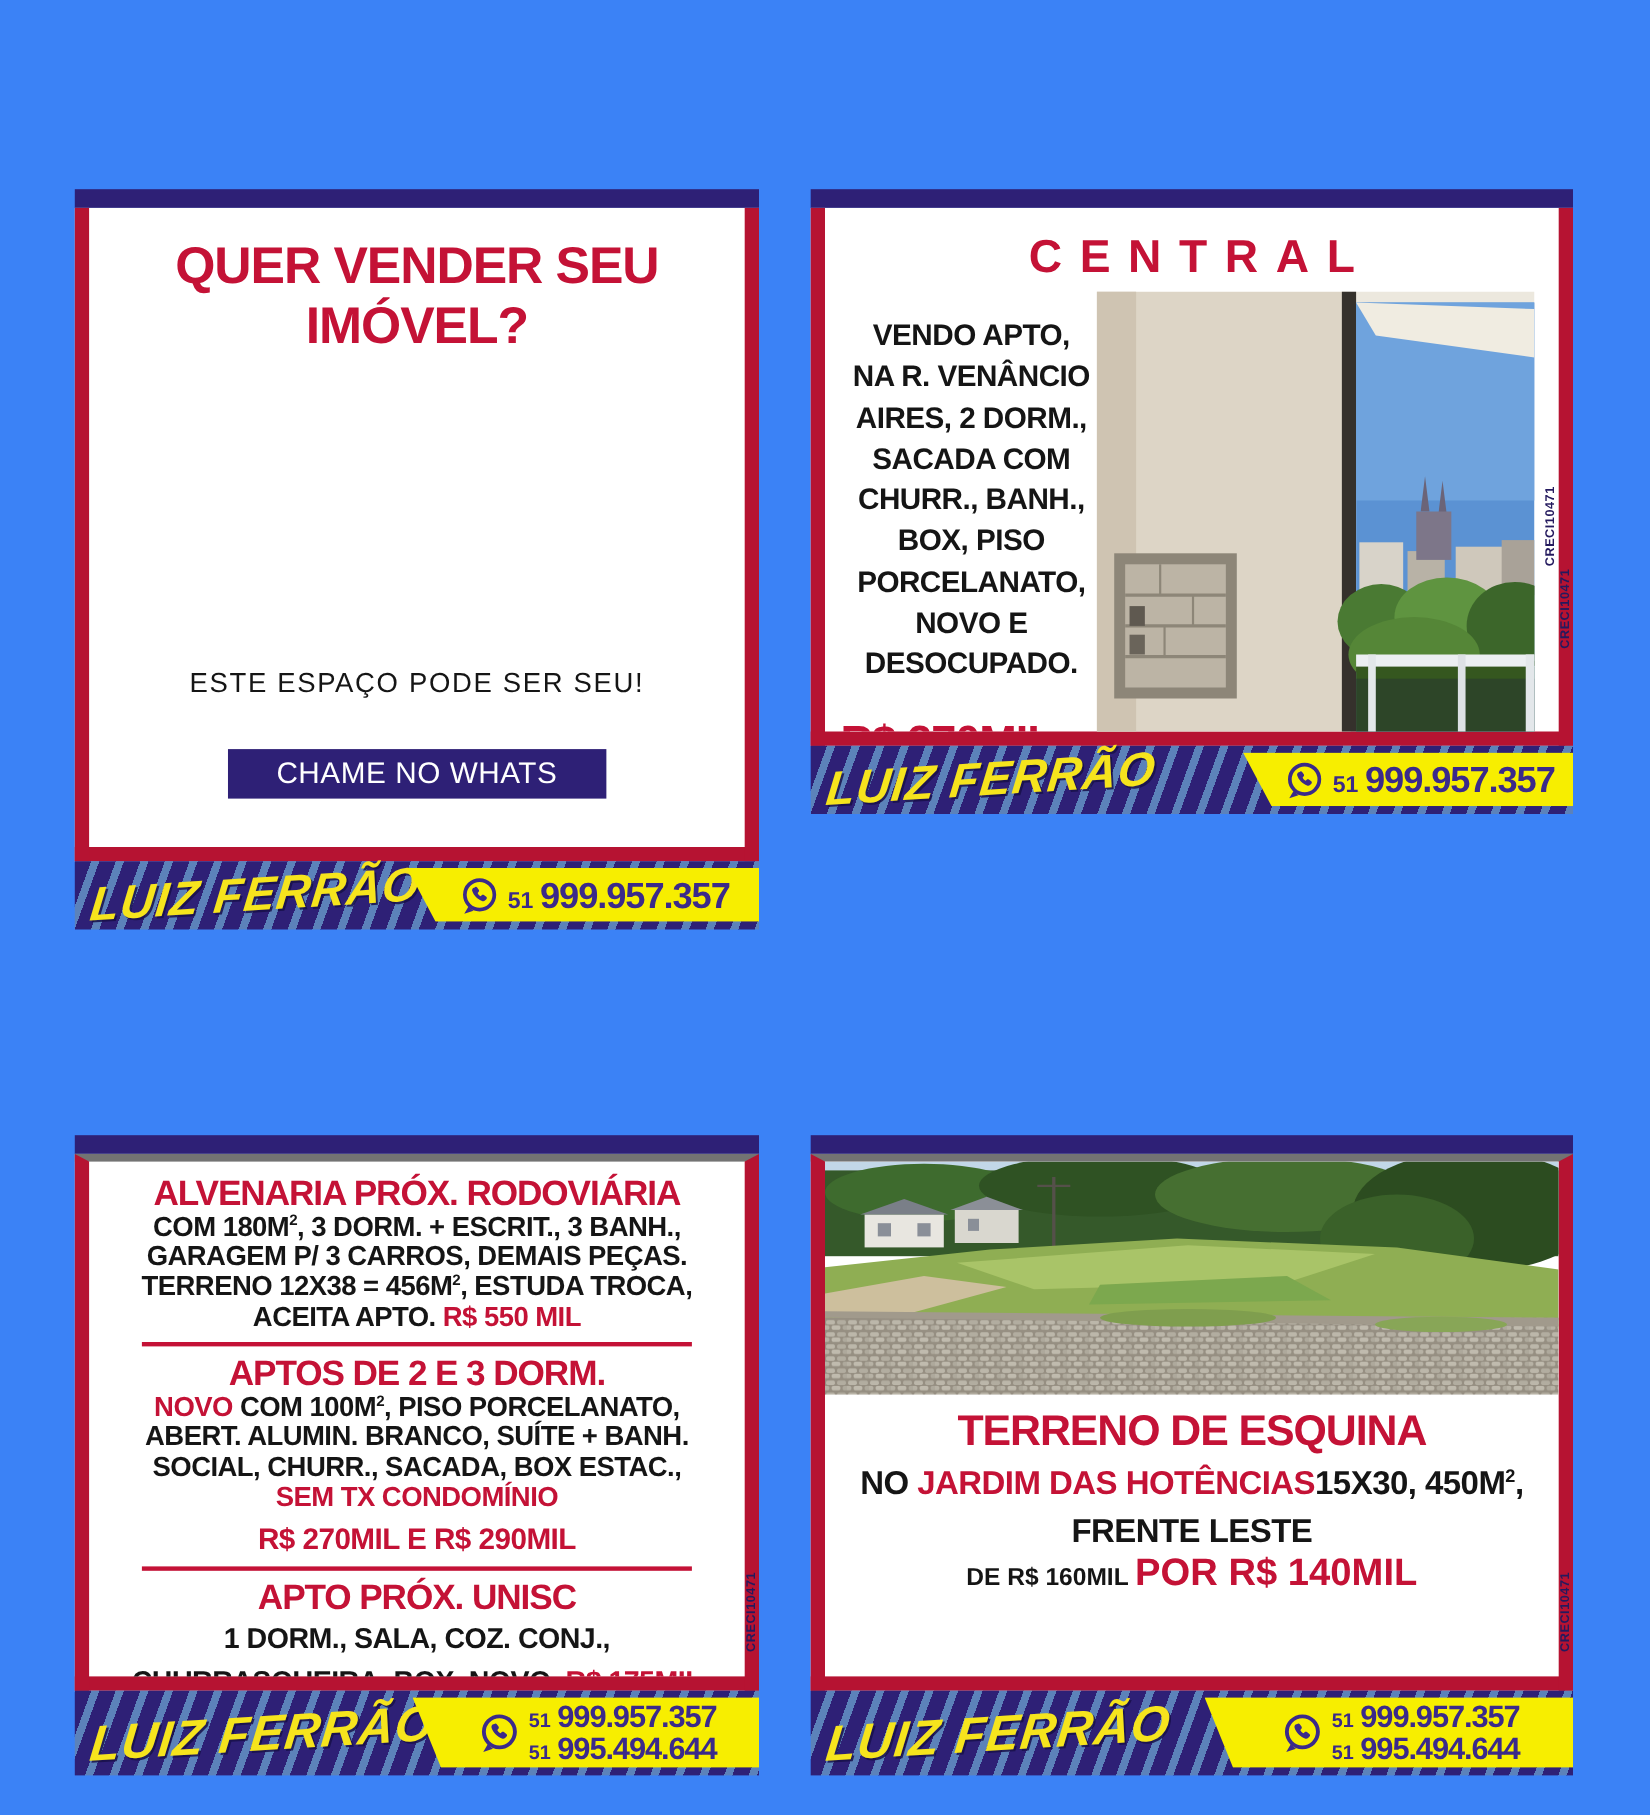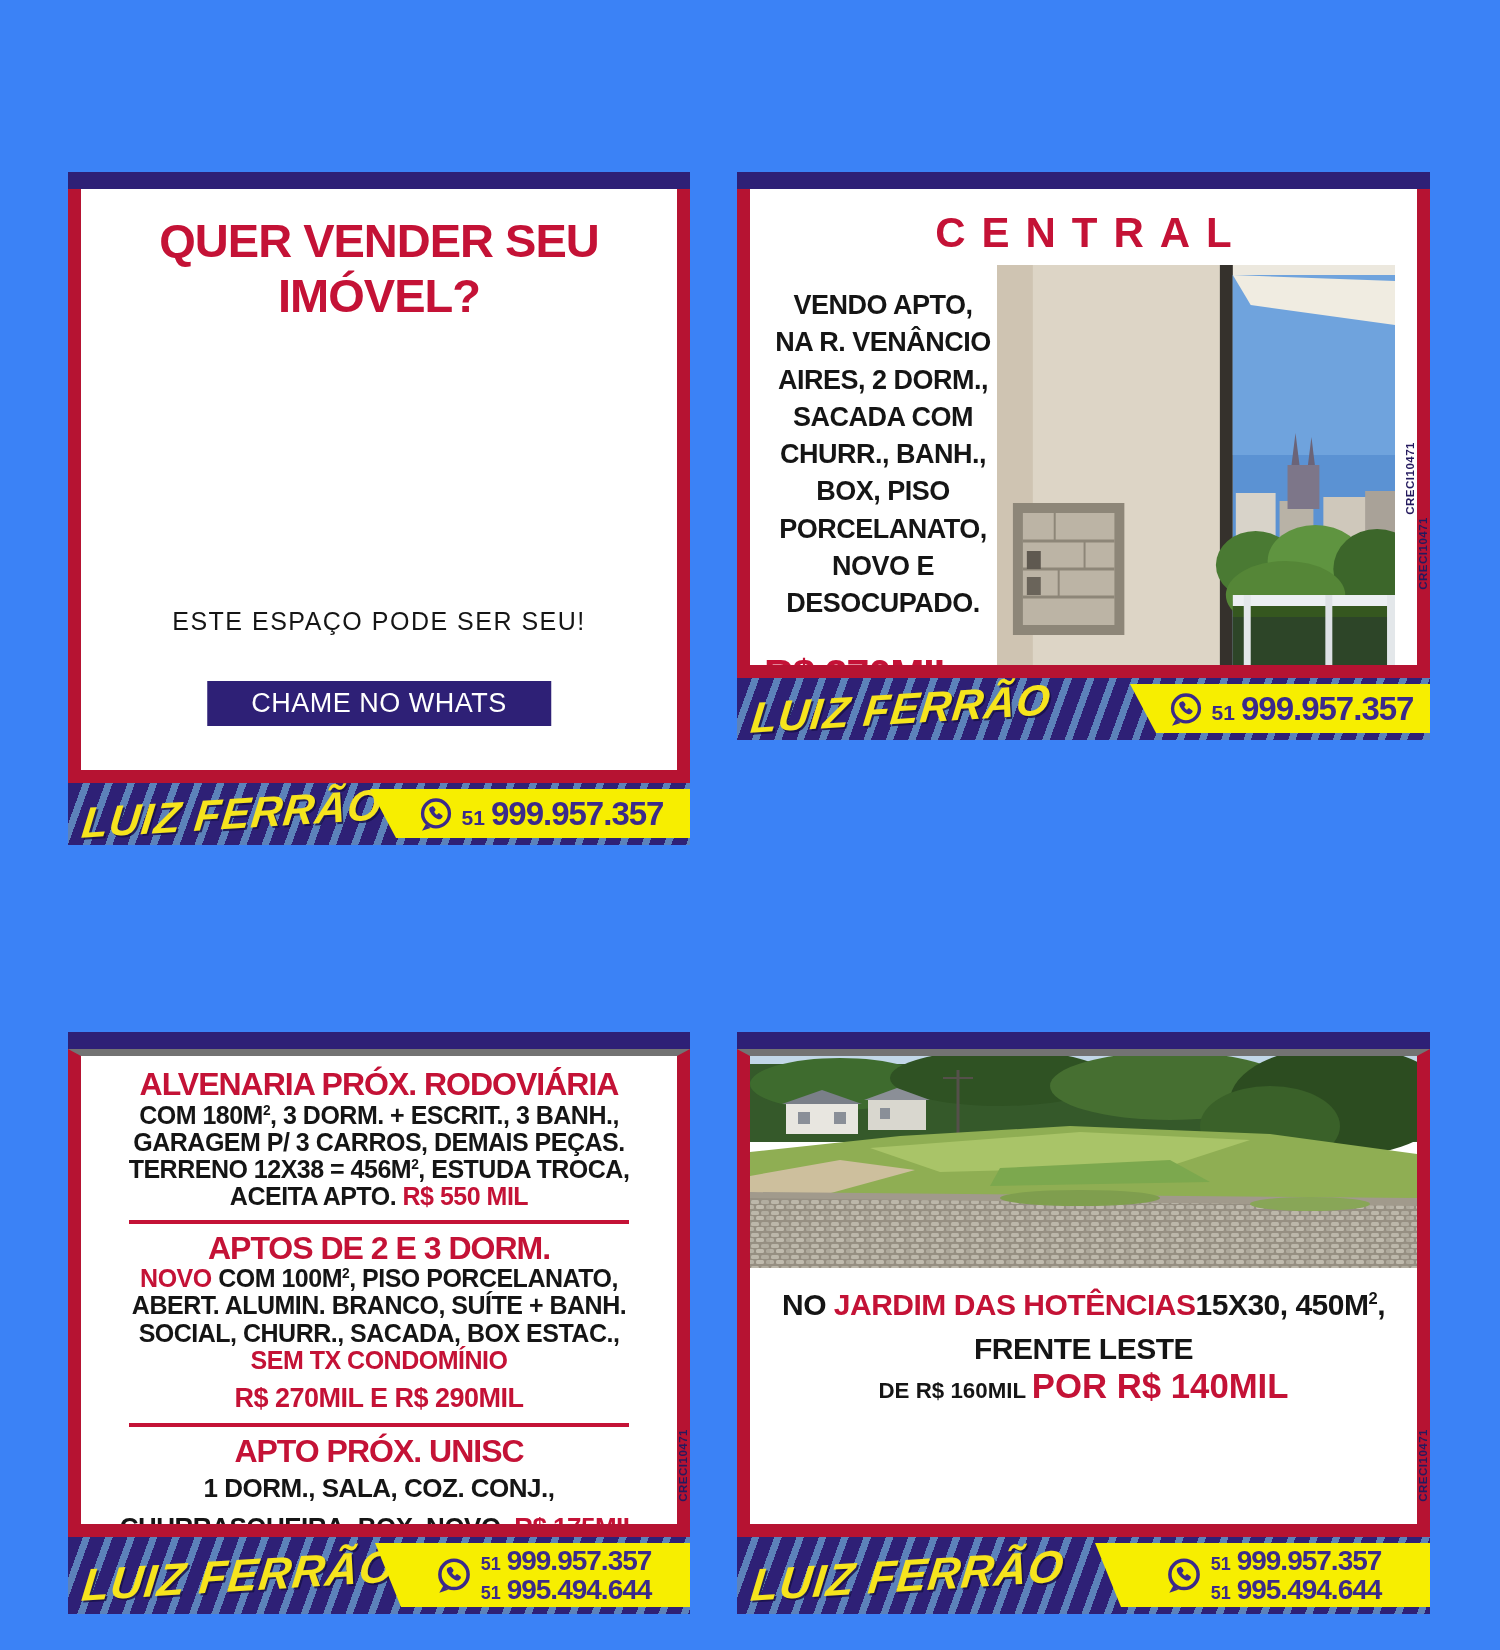--- a/index.html
+++ b/index.html
@@ -297,20 +297,21 @@
         <polygon points="120,92 330,76 500,84 420,110 190,116" fill="#a9c468"></polygon>
         <polygon points="0,120 90,104 165,114 70,140 0,138" fill="#cdbf9d"></polygon>
         <polygon points="250,112 420,104 460,126 240,130" fill="#7ca84e"></polygon>
         <rect x="0" y="142" width="667" height="70" fill="url(#cobble)"></rect>
         <polygon points="0,142 667,150 667,142 0,136" fill="#a19a8c"></polygon>
         <ellipse cx="330" cy="142" rx="80" ry="8" fill="#7f9e4e"></ellipse>
         <ellipse cx="560" cy="148" rx="60" ry="7" fill="#88a657"></ellipse>
       </svg>
 
       <div class="t-wrap">
+        <div class="t-title">TERRENO DE ESQUINA</div>
         <div class="t-line"><span class="seg">NO </span><span class="seg c-red">JARDIM DAS HOTÊNCIAS</span><span class="seg">15X30, 450M</span><sup class="seg">2</sup><span class="seg">,</span></div>
         <div class="t-line"><span class="seg">FRENTE LESTE</span></div>
         <div class="t-price"><span class="seg s-small">DE R$ 160MIL </span><span class="seg c-red s-big">POR R$ 140MIL</span></div>
       </div>
     </div>
     <div class="creci">CRECI10471</div>
     <div class="banner">
       <div class="agent">LUIZ FERRÃO</div>
       <div class="phone-panel">
         <svg class="wa-icon" width="40" height="40" viewBox="0 0 34 34">

